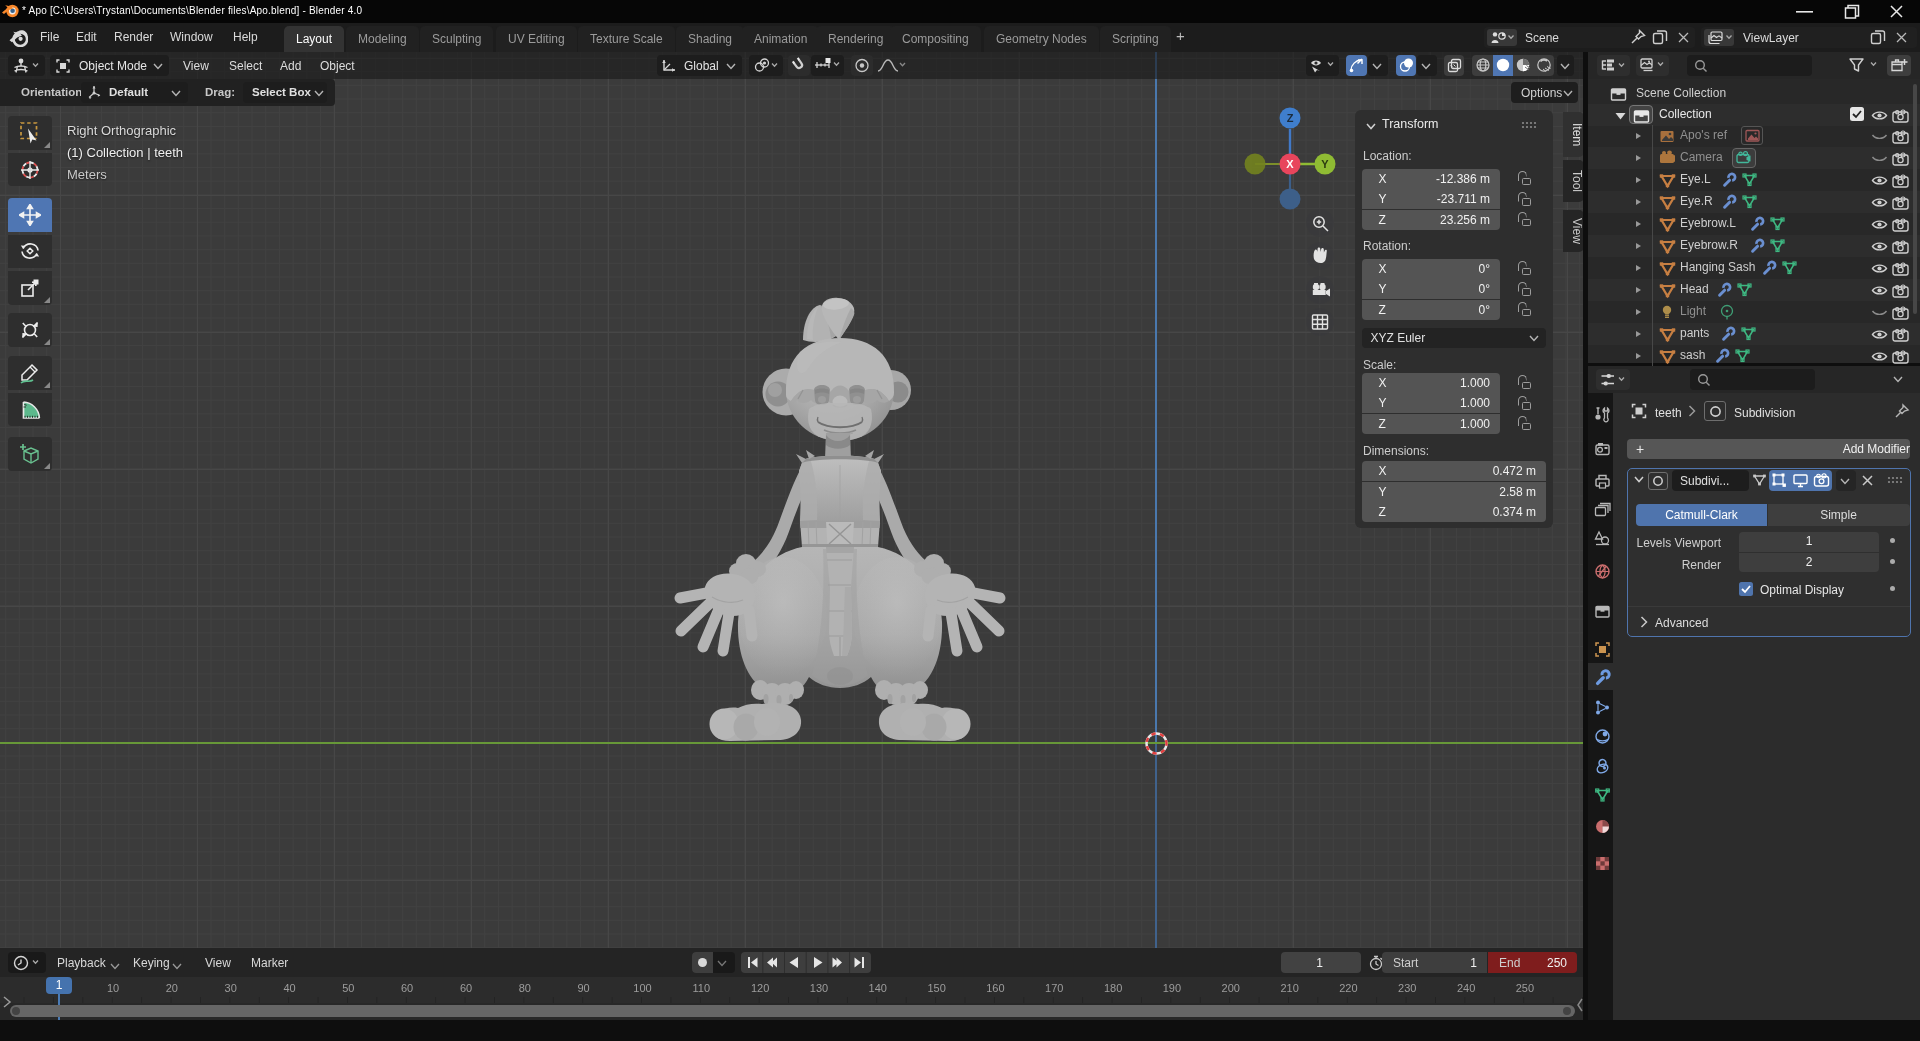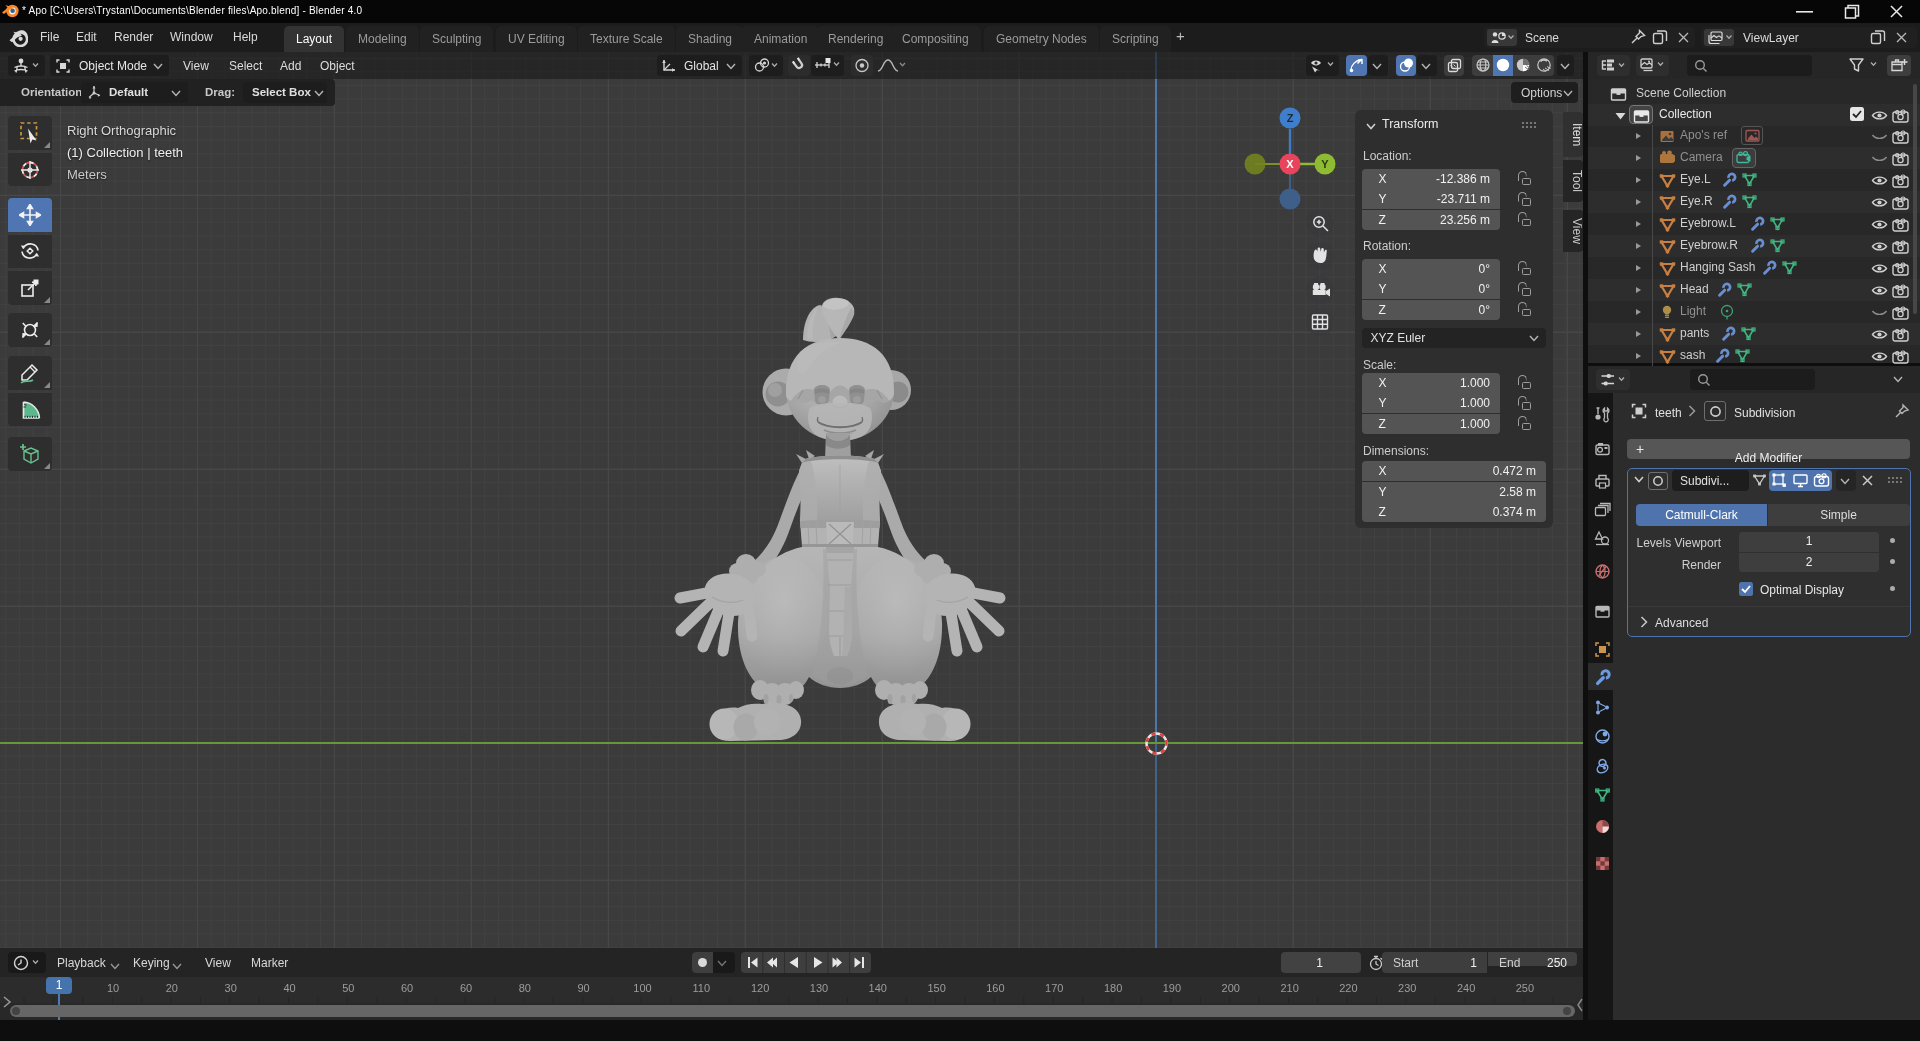--- a/index.html
+++ b/index.html
@@ -776,21 +776,21 @@
         <span style="position:absolute;right:38px;top:4px;color:#f0f0f0">1</span>
       </div>
     <svg class="abs" style="left:1368px;top:7px" width="16" height="16" viewBox="0 0 16 16">
       <circle cx="8" cy="9" r="5.5" fill="none" stroke="#c9c9c9" stroke-width="1.3"></circle>
       <path d="M8 6 L8 9 L10.5 10.5 M6 1.5 L10 1.5 M8 1.5 L8 3.5 M12.5 3 L14 4.5" fill="none" stroke="#c9c9c9" stroke-width="1.3"></path>
     </svg>
     <div class="abs" style="left:1382px;top:4px;width:105px;height:21px;background:#3e3e3e;border-radius:4px 0 0 4px">
       <span style="position:absolute;left:11px;top:4px;color:#cfcfcf">Start</span>
       <span style="position:absolute;right:10px;top:4px;color:#f0f0f0">1</span>
     </div>
-    <div class="abs" style="left:1488px;top:4px;width:89px;height:14px;background:#404040;border-radius:0 4px 4px 0">
+    <div class="abs" style="left:1488px;top:4px;width:89px;height:21px;background:#7f1d1d;border-radius:0 4px 4px 0">
       <span style="position:absolute;left:11px;top:4px;color:#cfcfcf">End</span>
       <span style="position:absolute;right:10px;top:4px;color:#f0f0f0">250</span>
     </div>
 
     <div id="ruler" class="abs" style="left:0;top:29px;width:1584px;height:26px;background:#2c2c2c;overflow:hidden">
       <span class="rn" style="left:98.0px">10</span>
       <span class="rn" style="left:156.8px">20</span>
       <span class="rn" style="left:215.7px">30</span>
       <span class="rn" style="left:274.5px">40</span>
       <span class="rn" style="left:333.3px">50</span>
@@ -1342,21 +1342,21 @@
 <svg class="abs" style="left:125px;top:39px" width="13" height="13" viewBox="0 0 13 13">
         <circle cx="6.5" cy="6.5" r="4.6" fill="none" stroke="#cfcfcf" stroke-width="1.6"></circle>
       </svg>
     <span class="abs" style="left:150px;top:40px;color:#e0e0e0">Subdivision</span>
     <svg class="abs" style="left:310px;top:37px" width="16" height="16" viewBox="0 0 16 16">
 <path d="M9 2 L14 7 L10.5 8 L8 10.5 L5.5 8 L9 4.5 Z" fill="none" stroke="#b5b5b5" stroke-width="1.4"></path>
         <path d="M6.5 9.5 L2 14" stroke="#b5b5b5" stroke-width="1.4"></path>
 </svg>
     <div class="abs" style="left:43px;top:73px;width:283px;height:20px;background:#565656;border-radius:4px">
 <span style="position:absolute;left:9px;top:2px;font-size:14px;color:#e8e8e8">+</span>
-<span style="position:absolute;left:0;right:0;top:12px;text-align:center;color:#f0f0f0">Add Modifier</span>
+<span style="position:absolute;left:0;right:0;top:3px;text-align:right;color:#f0f0f0">Add Modifier</span>
 </div>
     <div class="abs" style="left:43px;top:102px;width:284px;height:169px;border:1px solid #4f74ad;border-radius:5px;background:#2f2f2f"></div>
     <svg class="abs" style="left:50px;top:110px" width="10" height="7">
         <path d="M1 1 L5 5.5 L9 1" fill="none" stroke="#d0d0d0" stroke-width="1.5"></path>
       </svg>
     <div class="abs" style="left:64px;top:105.5px;width:20px;height:18px;border:1px solid #6e6e6e;border-radius:3px"></div>
 <svg class="abs" style="left:68px;top:109px" width="12" height="12" viewBox="0 0 12 12">
         <circle cx="6" cy="6" r="4.2" fill="none" stroke="#cfcfcf" stroke-width="1.5"></circle>
       </svg>
     <div class="abs" style="left:88px;top:104px;width:77px;height:21px;background:#1d1d1d;border-radius:4px">

